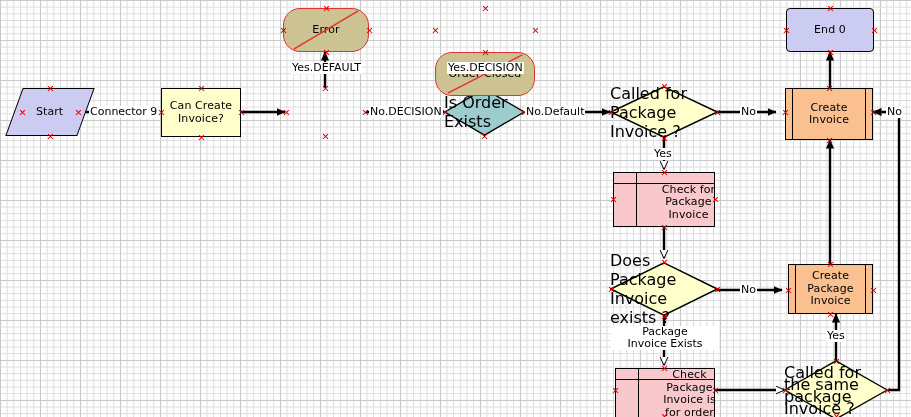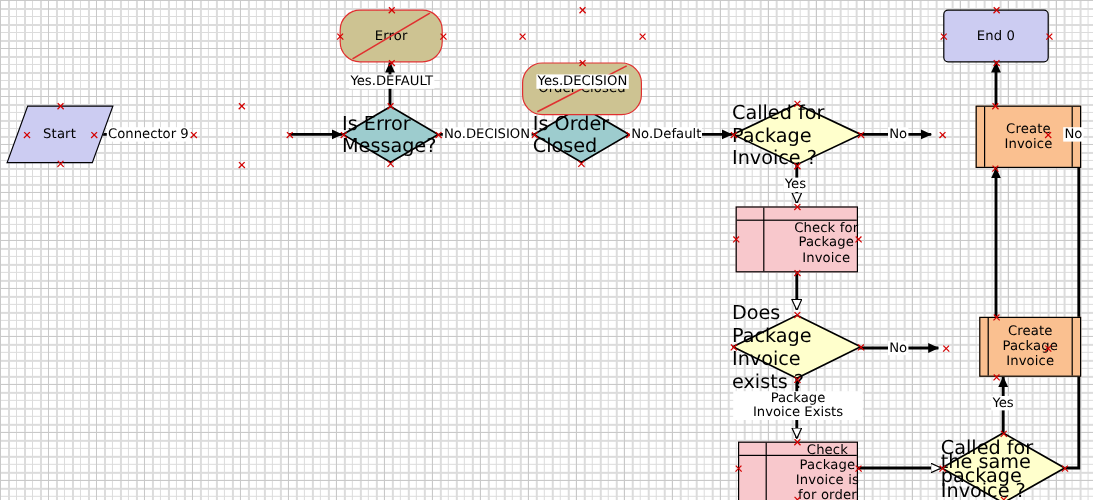--- a/index.html
+++ b/index.html
@@ -23,21 +23,21 @@
       13.333px 13.333px;
     background-position: 0 0, 0 0, 0 0, 0 0;
   }
   #svglayer{position:absolute;left:0;top:0;width:911px;height:417px;}
   .node{position:absolute;box-sizing:border-box;display:flex;align-items:center;justify-content:center;text-align:center;}
   .node .lbl{
     font-size:11px;line-height:12.5px;color:#000;letter-spacing:.1px;
     pointer-events:none;white-space:pre-line;padding:0 3px;
   }
   .proc-yellow{background:#ffffcc;border:1px solid #000;}
-  .proc-orange{background:#fac090;border:1px solid #000;margin-left:28px;}
+  .proc-orange{background:#fac090;border:1px solid #000;}
   .proc-pink{background:#f8c8cc;border:1px solid #000;padding-left:31px;}
   .subbar-l{position:absolute;left:6px;top:0;bottom:0;width:1px;background:#000;}
   .subbar-r{position:absolute;right:6px;top:0;bottom:0;width:1px;background:#000;}
   .toprule{position:absolute;left:0;right:0;top:10px;height:1px;background:#000;}
   .para{background:#ccccf2;border:1px solid #000;transform:skewX(-20deg);}
   .para .lbl{transform:skewX(20deg);}
   .term{background:#ccccf2;border:1px solid #000;border-radius:4px;}
   .termerr{background:#cdc392;border:1px solid #e03030;border-radius:17px;position:relative;overflow:hidden;}
   .termerr .slash{position:absolute;left:0;top:0;width:100%;height:100%;}
   .diamond{position:absolute;}
@@ -100,32 +100,29 @@
   </svg>
 
   <div class="node para" style="left:14px;top:88px;width:72px;height:48px;">
     <span class="lbl">Start</span>
   </div>
   <div class="anchor" style="left:50px;top:88px;"></div>
   <div class="anchor" style="left:50px;top:136px;"></div>
   <div class="anchor" style="left:22px;top:112px;"></div>
   <div class="anchor" style="left:78px;top:112px;"></div>
 
+  <div class="node proc-yellow" style="left:161px;top:88px;width:80px;height:49px;">
+    <span class="lbl">Can Create
+Invoice?</span>
+  </div>
   <div class="anchor" style="left:201px;top:88px;"></div>
   <div class="anchor" style="left:201px;top:137px;"></div>
   <div class="anchor" style="left:161px;top:112px;"></div>
   <div class="anchor" style="left:241px;top:112px;"></div>
 
-  <div class="diamond" style="left:285px;top:88px;width:81px;height:48px;">
-    <svg width="81" height="48">
-      <polygon points="40.5,0.8 80.2,24 40.5,47.2 0.8,24" fill="#9dccce" stroke="#000" stroke-width="1.4"></polygon>
-    </svg>
-    <span class="lbl">Is Error
-Message?</span>
-  </div>
   <div class="anchor" style="left:325px;top:88px;"></div>
   <div class="anchor" style="left:325px;top:136px;"></div>
   <div class="anchor" style="left:286px;top:112px;"></div>
   <div class="anchor" style="left:365px;top:112px;"></div>
 
   <div class="node termerr" style="left:283px;top:8px;width:86px;height:44px;">
     <svg class="slash" viewBox="0 0 86 44" preserveAspectRatio="none">
       <line x1="10" y1="42" x2="76" y2="2" stroke="#e03030" stroke-width="1.4"></line>
     </svg>
     <span class="lbl">Error</span>
@@ -133,21 +130,21 @@
   <div class="anchor" style="left:326px;top:8px;"></div>
   <div class="anchor" style="left:326px;top:52px;"></div>
   <div class="anchor" style="left:283px;top:30px;"></div>
   <div class="anchor" style="left:369px;top:30px;"></div>
 
   <div class="diamond" style="left:444px;top:88px;width:81px;height:48px;">
     <svg width="81" height="48">
       <polygon points="40.5,0.8 80.2,24 40.5,47.2 0.8,24" fill="#9dccce" stroke="#000" stroke-width="1.4"></polygon>
     </svg>
     <span class="lbl">Is Order
-Closed</span>
+Exists</span>
   </div>
   <div class="anchor" style="left:484px;top:88px;"></div>
   <div class="anchor" style="left:484px;top:136px;"></div>
   <div class="anchor" style="left:445px;top:112px;"></div>
   <div class="anchor" style="left:524px;top:112px;"></div>
 
   <div class="node termerr" style="left:435px;top:8px;width:100px;height:44px;">
     <svg class="slash" viewBox="0 0 100 44" preserveAspectRatio="none">
       <line x1="12" y1="42" x2="88" y2="2" stroke="#e03030" stroke-width="1.4"></line>
     </svg>

